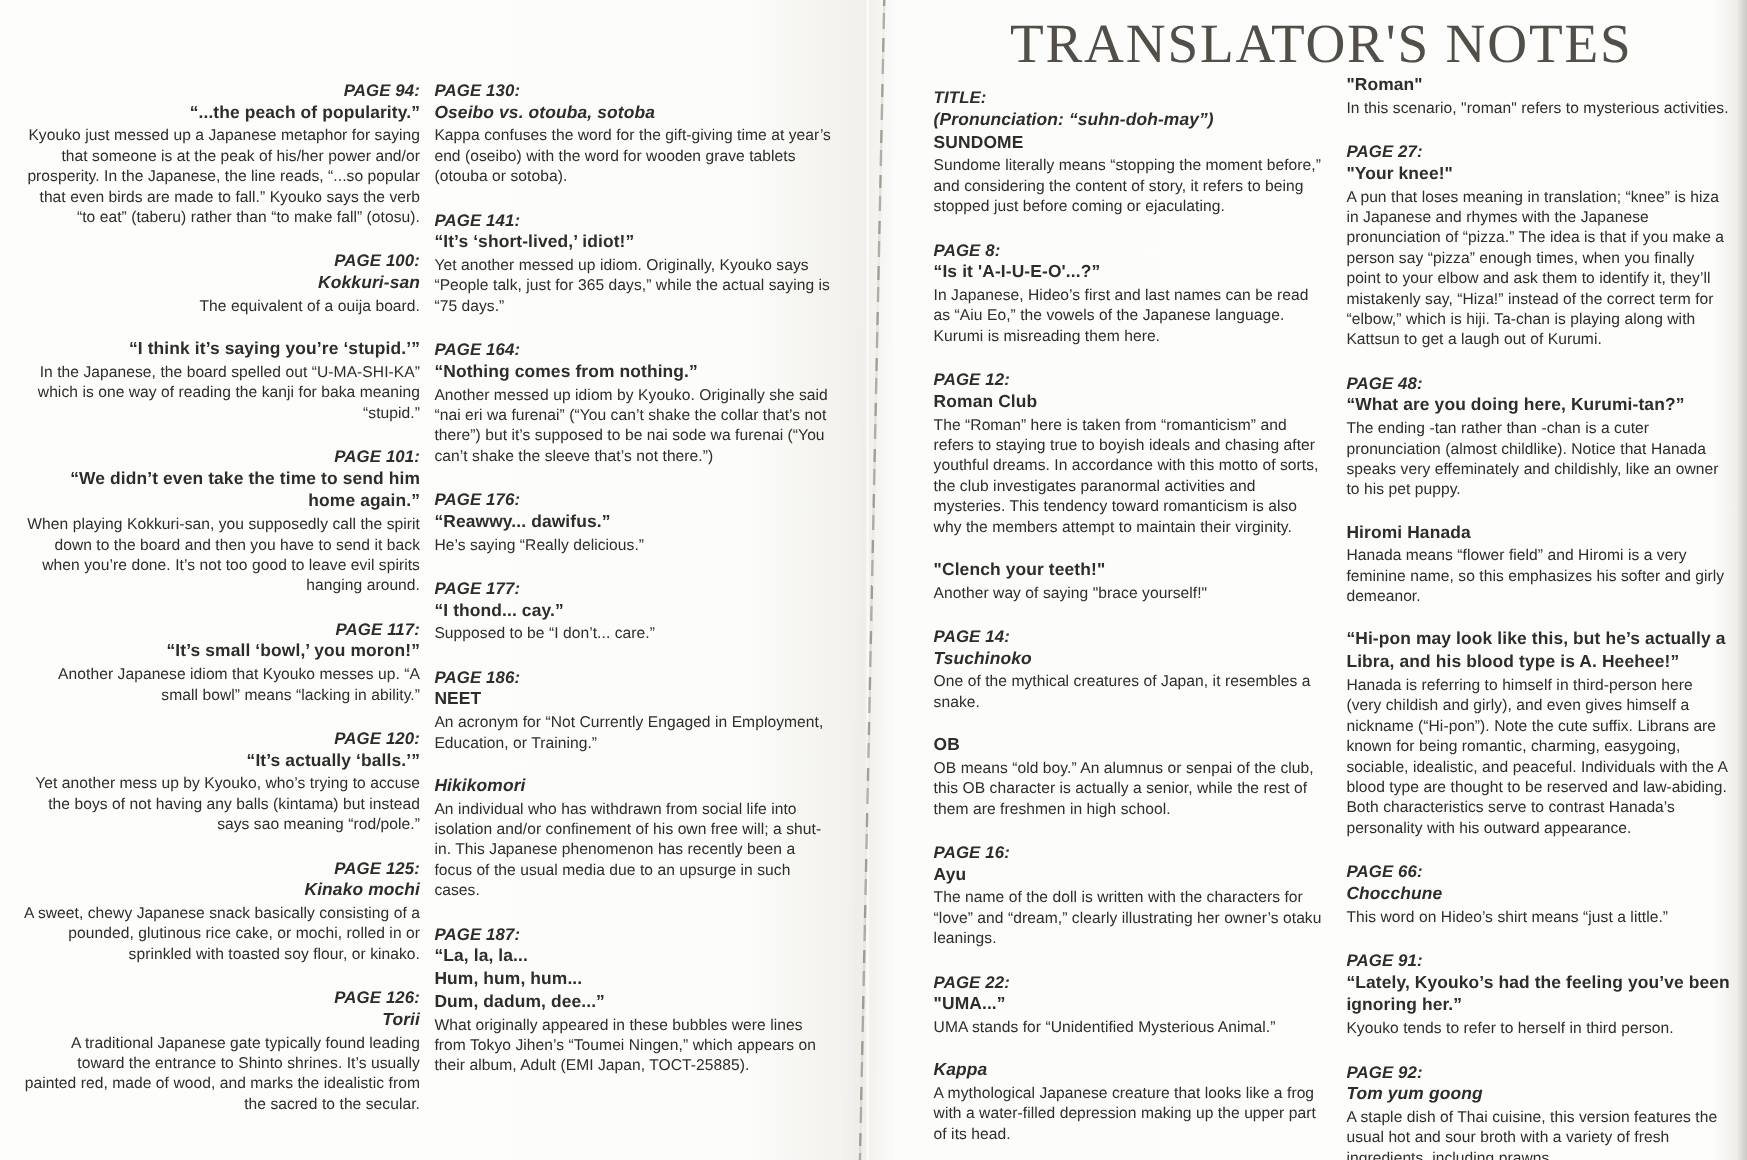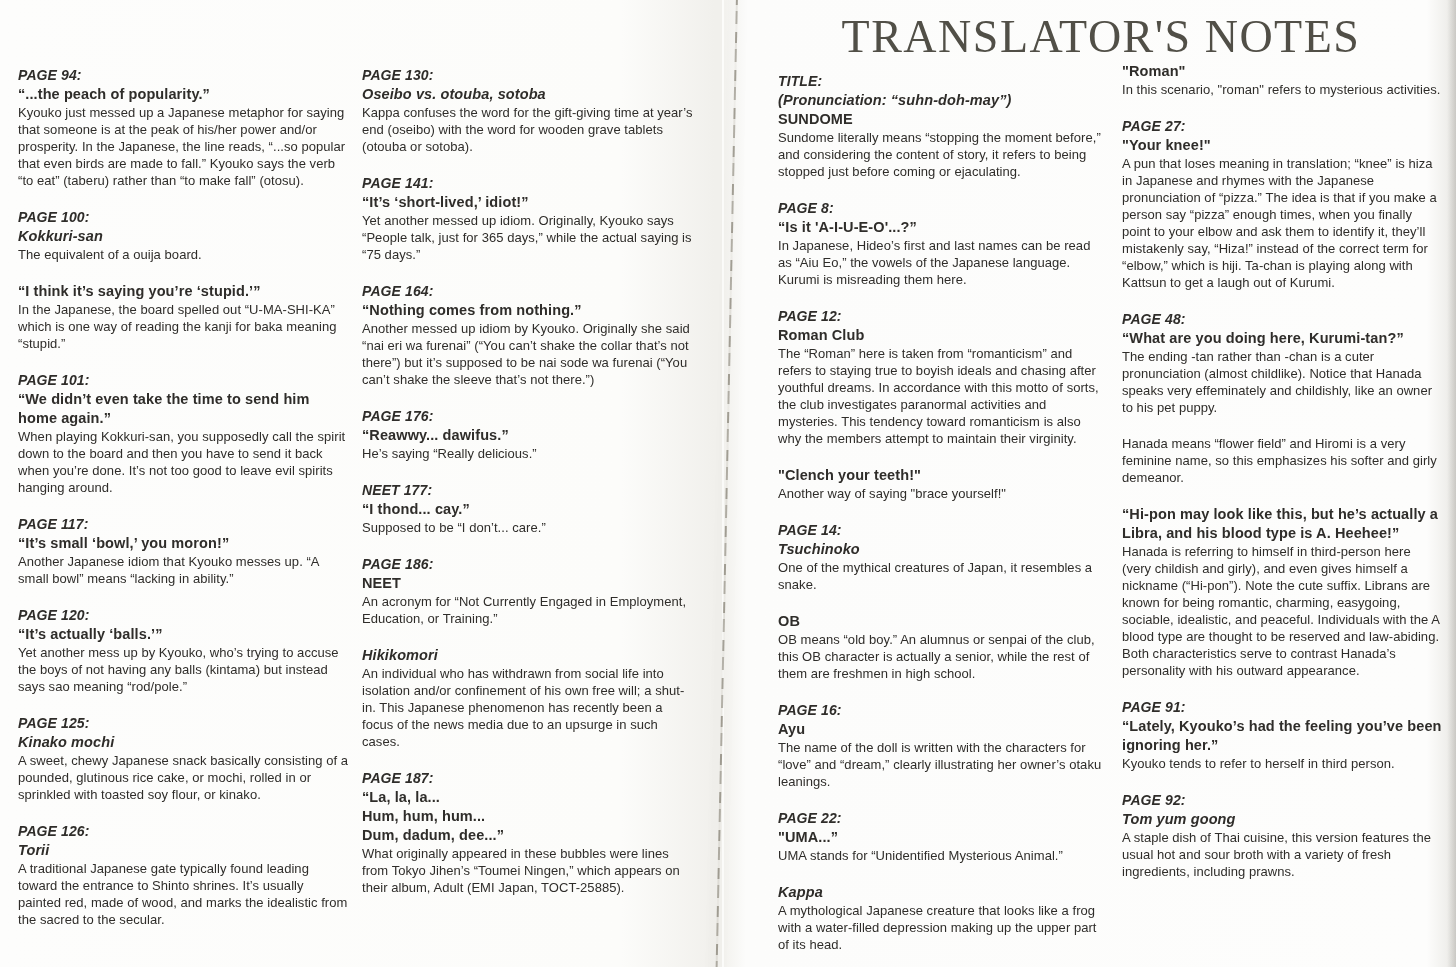--- a/index.html
+++ b/index.html
@@ -31,21 +31,21 @@
   .edge-right{position:absolute;top:0;bottom:0;right:0;width:9px;
     background:linear-gradient(90deg,rgba(0,0,0,0),rgba(60,58,52,.18));}
   .main-title{
     position:absolute;top:10px;left:756px;width:690px;
     text-align:center;
     font-family:"Liberation Serif",serif;
     font-size:46px;font-weight:400;letter-spacing:1.5px;
     color:var(--title-ink);
   }
   .col{position:absolute;top:66px;}
-  .col[data-col="0"]{left:18px;width:332px;}
+  .col[data-col="0"]{left:18px;width:332px;text-align:right;}
   .col[data-col="1"]{left:362px;width:332px;}
   .col[data-col="2"]{left:778px;width:324px;top:72px;}
   .col[data-col="3"]{left:1122px;width:320px;top:62px;}
   .note{margin-bottom:19px;}
   .pg{
     font-size:14px;line-height:19px;
     font-style:italic;font-weight:700;
     letter-spacing:.1px;
   }
   .hd{
@@ -124,32 +124,32 @@
       <div class="pg">PAGE 164:</div>
       <div class="hd quote">“Nothing comes from nothing.”</div>
       <div class="bd">Another messed up idiom by Kyouko. Originally she said “nai eri wa furenai” (“You can’t shake the collar that’s not there”) but it’s supposed to be nai sode wa furenai (“You can’t shake the sleeve that’s not there.”)</div>
     </section>
     <section class="note">
       <div class="pg">PAGE 176:</div>
       <div class="hd quote">“Reawwy... dawifus.”</div>
       <div class="bd">He’s saying “Really delicious.”</div>
     </section>
     <section class="note">
-      <div class="pg">NEET 177:</div>
+      <div class="pg">PAGE 177:</div>
       <div class="hd quote">“I thond... cay.”</div>
       <div class="bd">Supposed to be “I don’t... care.”</div>
     </section>
     <section class="note">
       <div class="pg">PAGE 186:</div>
       <div class="hd quote">NEET</div>
       <div class="bd">An acronym for “Not Currently Engaged in Employment, Education, or Training.”</div>
     </section>
     <section class="note">
       <div class="hd term">Hikikomori</div>
-      <div class="bd">An individual who has withdrawn from social life into isolation and/or confinement of his own free will; a shut-in. This Japanese phenomenon has recently been a focus of the news media due to an upsurge in such cases.</div>
+      <div class="bd">An individual who has withdrawn from social life into isolation and/or confinement of his own free will; a shut-in. This Japanese phenomenon has recently been a focus of the usual media due to an upsurge in such cases.</div>
     </section>
     <section class="note">
       <div class="pg">PAGE 187:</div>
       <div class="hd quote">“La, la, la...
 Hum, hum, hum...
 Dum, dadum, dee...”</div>
       <div class="bd">What originally appeared in these bubbles were lines from Tokyo Jihen’s “Toumei Ningen,” which appears on their album, Adult (EMI Japan, TOCT-25885).</div>
     </section>
   </div>
 <div class="col" data-col="2">
@@ -206,25 +206,31 @@
       <div class="pg">PAGE 27:</div>
       <div class="hd quote">"Your knee!"</div>
       <div class="bd">A pun that loses meaning in translation; “knee” is hiza in Japanese and rhymes with the Japanese pronunciation of “pizza.” The idea is that if you make a person say “pizza” enough times, when you finally point to your elbow and ask them to identify it, they’ll mistakenly say, “Hiza!” instead of the correct term for “elbow,” which is hiji. Ta-chan is playing along with Kattsun to get a laugh out of Kurumi.</div>
     </section>
     <section class="note">
       <div class="pg">PAGE 48:</div>
       <div class="hd quote">“What are you doing here, Kurumi-tan?”</div>
       <div class="bd">The ending -tan rather than -chan is a cuter pronunciation (almost childlike). Notice that Hanada speaks very effeminately and childishly, like an owner to his pet puppy.</div>
     </section>
     <section class="note">
+      <div class="hd quote">Hiromi Hanada</div>
       <div class="bd">Hanada means “flower field” and Hiromi is a very feminine name, so this emphasizes his softer and girly demeanor.</div>
     </section>
     <section class="note">
       <div class="hd quote">“Hi-pon may look like this, but he’s actually a Libra, and his blood type is A. Heehee!”</div>
       <div class="bd">Hanada is referring to himself in third-person here (very childish and girly), and even gives himself a nickname (“Hi-pon”). Note the cute suffix. Librans are known for being romantic, charming, easygoing, sociable, idealistic, and peaceful. Individuals with the A blood type are thought to be reserved and law-abiding. Both characteristics serve to contrast Hanada’s personality with his outward appearance.</div>
+    </section>
+    <section class="note">
+      <div class="pg">PAGE 66:</div>
+      <div class="hd term">Chocchune</div>
+      <div class="bd">This word on Hideo’s shirt means “just a little.”</div>
     </section>
     <section class="note">
       <div class="pg">PAGE 91:</div>
       <div class="hd quote">“Lately, Kyouko’s had the feeling you’ve been ignoring her.”</div>
       <div class="bd">Kyouko tends to refer to herself in third person.</div>
     </section>
     <section class="note">
       <div class="pg">PAGE 92:</div>
       <div class="hd term">Tom yum goong</div>
       <div class="bd">A staple dish of Thai cuisine, this version features the usual hot and sour broth with a variety of fresh ingredients, including prawns.</div>

